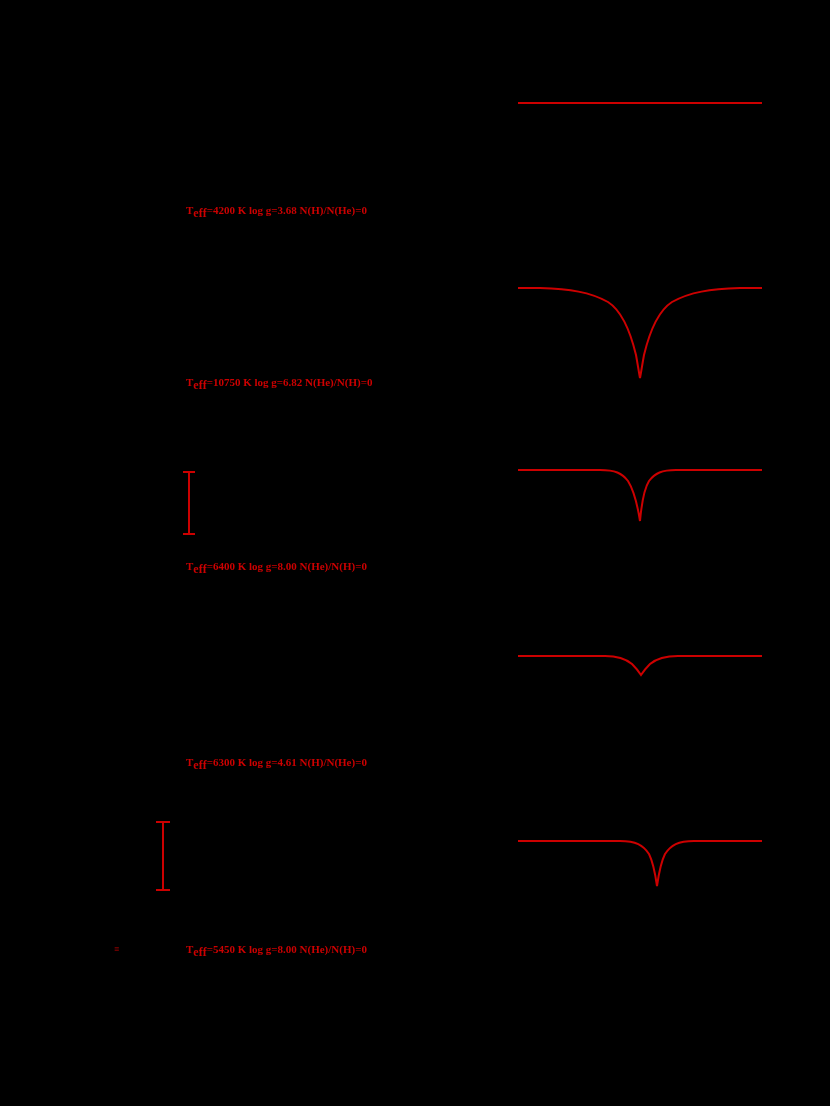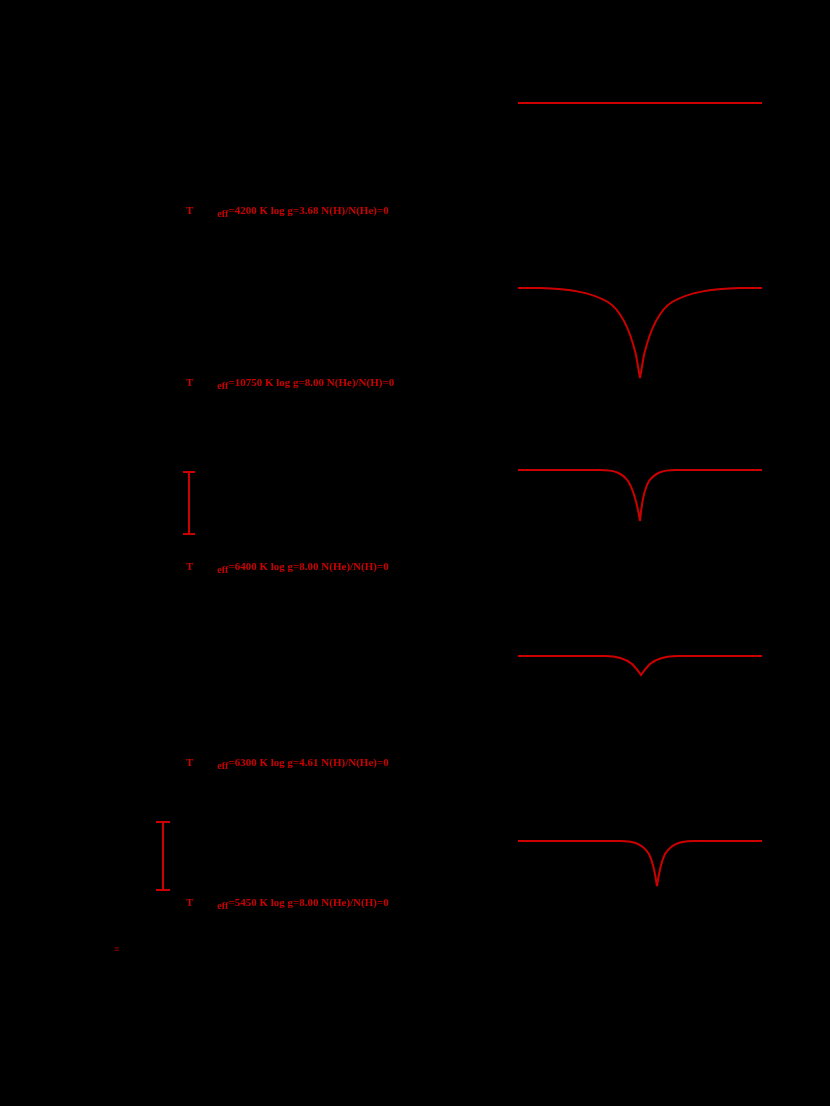--- a/index.html
+++ b/index.html
@@ -23,23 +23,22 @@
   .label {
     position: absolute;
     color: #cc0000;
     font-family: "Liberation Serif", serif;
     font-size: 11px;
     font-weight: bold;
     white-space: nowrap;
     letter-spacing: 0px;
   }
   .label .sub {
-    font-size: 10px;
+    font-size: 12px;
     vertical-align: sub;
-    margin-left: 24px;
   }
   .tiny-mark {
     position: absolute;
     color: #cc0000;
     font-size: 9px;
     font-family: "Liberation Serif", serif;
     font-weight: bold;
   }
 </style>
 </head>
@@ -78,30 +77,30 @@
       <line x1="156" y1="822" x2="170" y2="822" stroke="#cc0000" stroke-width="2"></line>
       <line x1="156" y1="890" x2="170" y2="890" stroke="#cc0000" stroke-width="2"></line>
     </g>
   </svg>
 
   <div class="label" style="left:186px; top:204px;">
     <span>T</span><span class="sub">eff</span><span>=4200 K   log g=3.68   N(H)/N(He)=0</span>
   </div>
 
   <div class="label" style="left:186px; top:376px;">
-    <span>T</span><span class="sub">eff</span><span>=10750 K   log g=8.00   N(He)/N(H)=0</span>
+    <span>T</span><span class="sub">eff</span><span>=10750 K   log g=6.82   N(He)/N(H)=0</span>
   </div>
 
   <div class="label" style="left:186px; top:560px;">
     <span>T</span><span class="sub">eff</span><span>=6400 K   log g=8.00   N(He)/N(H)=0</span>
   </div>
 
   <div class="label" style="left:186px; top:756px;">
     <span>T</span><span class="sub">eff</span><span>=6300 K   log g=4.61   N(H)/N(He)=0</span>
   </div>
 
-  <div class="label" style="left:186px; top:896px;">
+  <div class="label" style="left:186px; top:943px;">
     <span>T</span><span class="sub">eff</span><span>=5450 K   log g=8.00   N(He)/N(H)=0</span>
   </div>
 
   <div class="tiny-mark" style="left:114px; top:944px;">≡</div>
 
 </div>
 
 </body></html>

